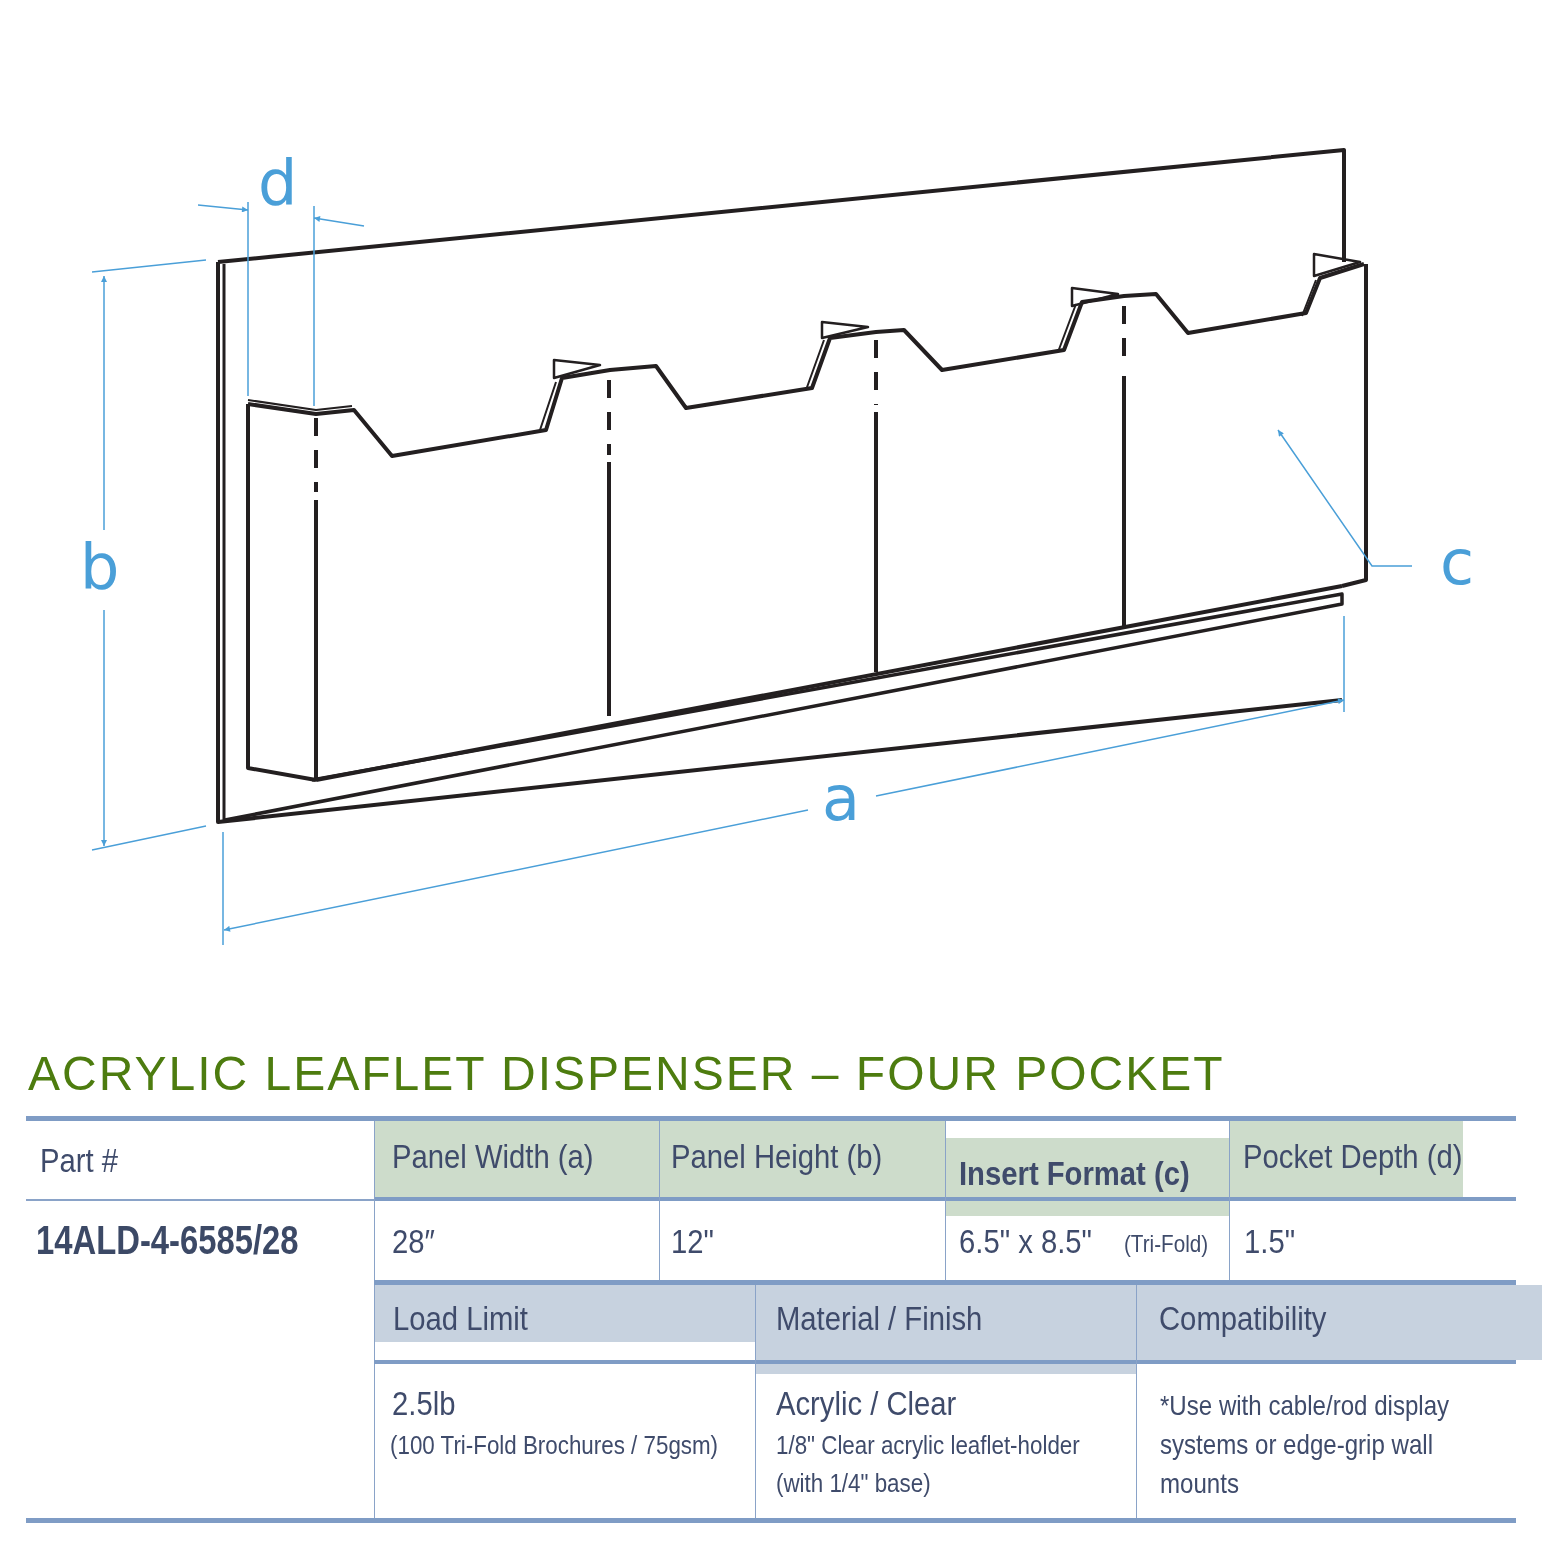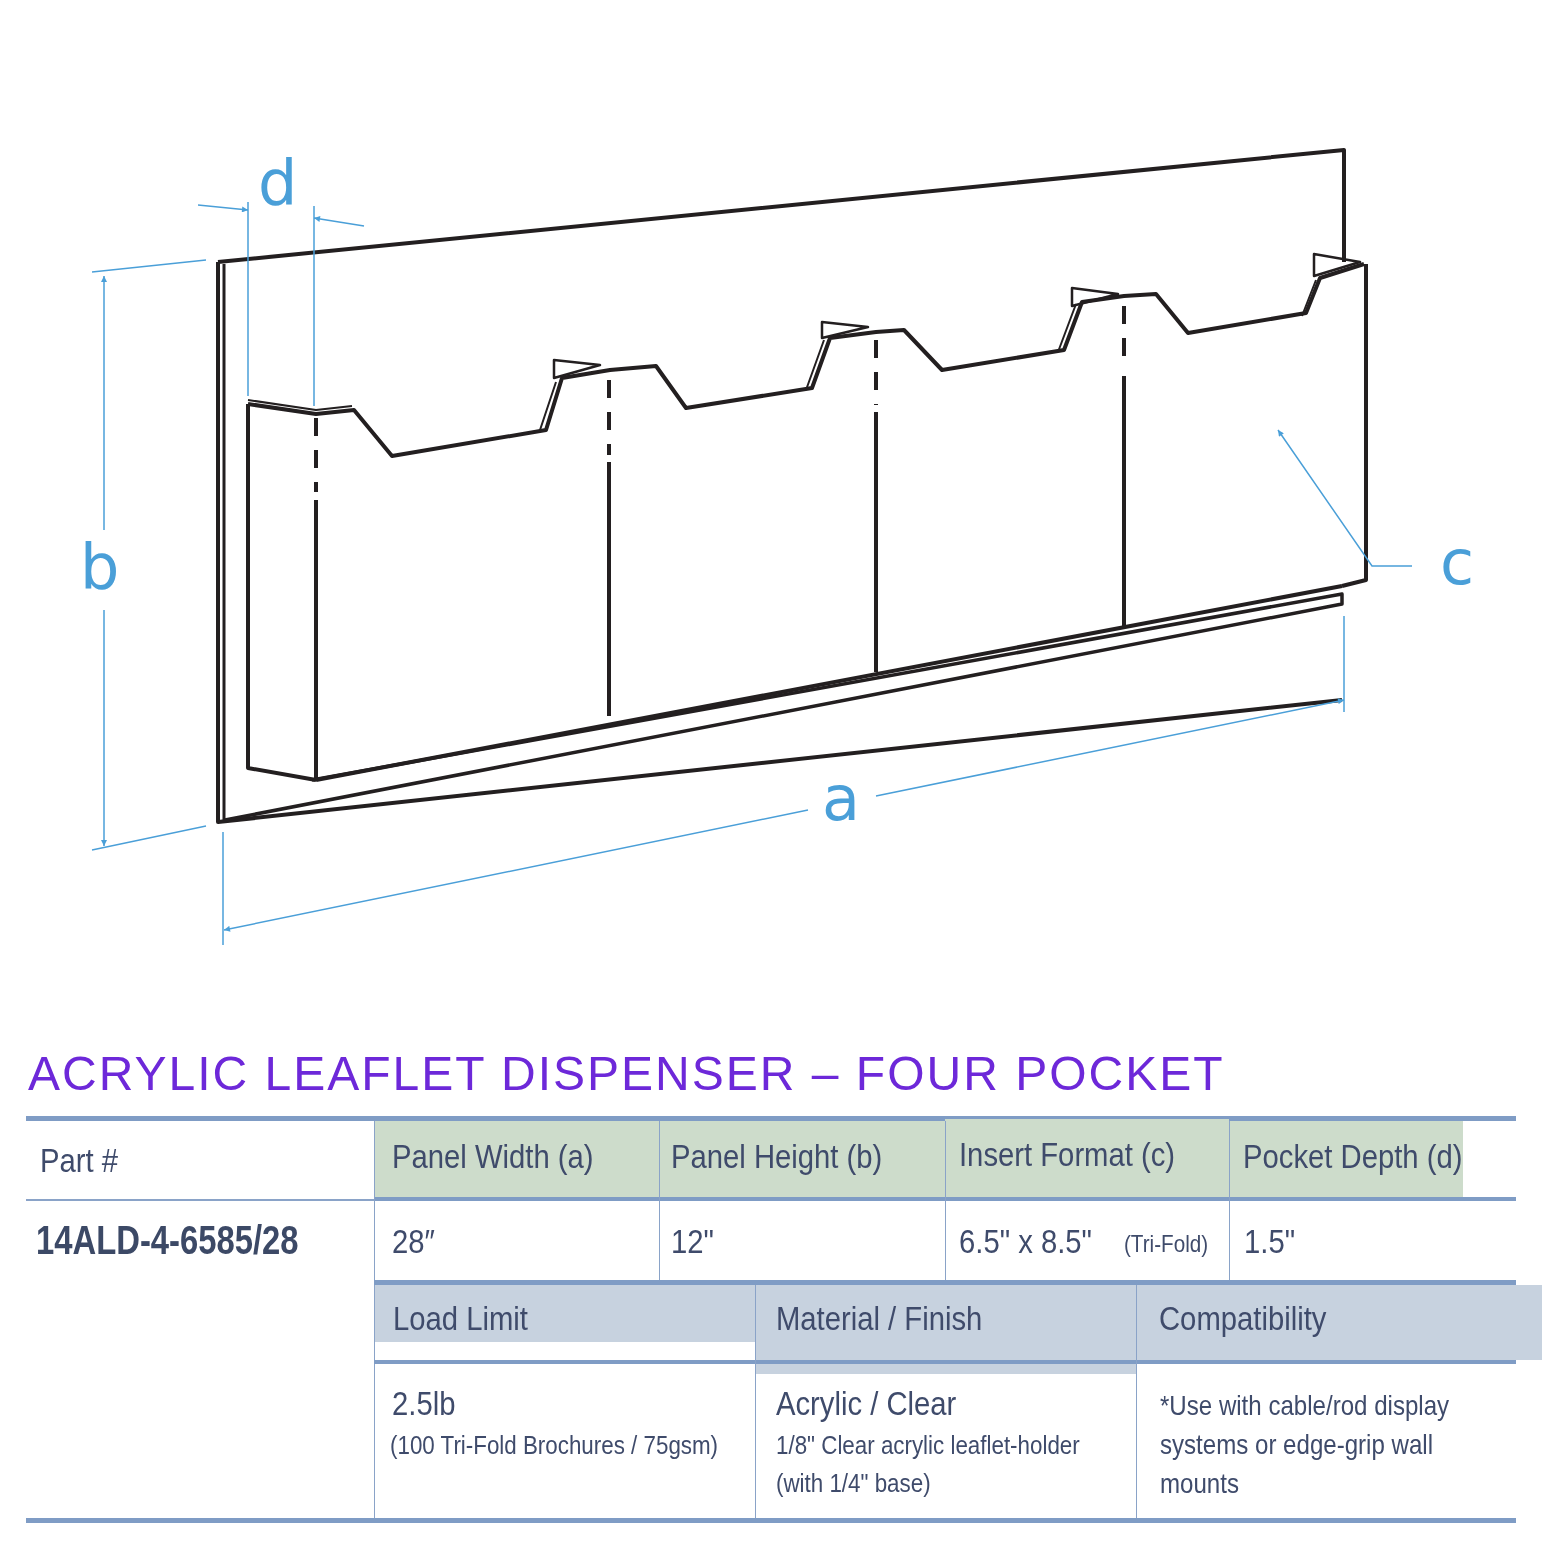--- a/index.html
+++ b/index.html
@@ -1,21 +1,21 @@
 <!DOCTYPE html>
 <html><head>
 <meta charset="utf-8">
 <style>
   html, body { margin: 0; padding: 0; background: #ffffff; }
   body { width: 1542px; height: 1543px; position: relative; overflow: hidden;
          font-family: "Liberation Sans", "DejaVu Sans", sans-serif; color: #3f4b6b; }
   #diagram { position: absolute; left: 0; top: 0; width: 1542px; height: 1000px; }
   .dim-label { font-family: "DejaVu Sans", sans-serif; fill: #4a9fd8; font-size: 62px; }
   .title { position: absolute; left: 28px; top: 1046px; font-size: 48px; letter-spacing: 2px;
-           color: #6d28d9; font-family: "Liberation Sans", sans-serif; white-space: nowrap; }
+           color: #4d7c0f; font-family: "Liberation Sans", sans-serif; white-space: nowrap; }
   .tbl { position: absolute; left: 26px; top: 1116px; width: 1490px; }
   .bar { position: absolute; background: #7f9cc5; }
   .cell { position: absolute; box-sizing: border-box; text-align: right; }
   .hdr-green { background: #cddccb; }
   .hdr-blue { background: #c7d2df; }
   .txt-hdr { font-size: 34px; color: #3f4b6b; font-family: "Liberation Sans", sans-serif;
              transform: scaleX(0.86); transform-origin: left center; white-space: nowrap; }
   .txt-val { font-size: 34px; color: #3f4b6b; transform: scaleX(0.86); transform-origin: left center; white-space: nowrap; }
   .txt-small { font-size: 26px; color: #3f4b6b; transform: scaleX(0.86); transform-origin: left center; white-space: nowrap; }
   .part-no { font-size: 40px; font-weight: bold; color: #3c4966; transform: scaleX(0.82); transform-origin: left center; white-space: nowrap; }
@@ -103,21 +103,21 @@
 
   <div class="cell" style="left:0;top:5px;width:348px;height:78px;">
     <div class="txt-hdr" style="position:absolute;left:14px;top:20px;">Part #</div>
   </div>
   <div class="cell hdr-green" style="left:348px;top:5px;width:285px;height:78px;">
     <div class="txt-hdr" style="position:absolute;left:18px;top:16px;">Panel Width (a)</div>
   </div>
   <div class="cell hdr-green" style="left:633px;top:5px;width:286px;height:78px;">
     <div class="txt-hdr" style="position:absolute;left:12px;top:16px;">Panel Height (b)</div>
   </div>
-  <div class="cell hdr-green" style="left:919px;top:3px;width:284px;height:78px;">
+  <div class="cell hdr-green" style="left:919px;top:22px;width:284px;height:78px;font-weight:bold;">
     <div class="txt-hdr" style="position:absolute;left:14px;top:16px;">Insert Format (c)</div>
   </div>
   <div class="cell hdr-green" style="left:1203px;top:5px;width:234px;height:78px;">
     <div class="txt-hdr" style="position:absolute;left:14px;top:16px;">Pocket Depth (d)</div>
   </div>
 
   <div class="hline-thin" style="left:0;top:83px;width:348px;"></div>
   <div class="bar" style="left:348px;top:81px;width:1142px;height:4px;"></div>
 
   <div class="part-no" style="position:absolute;left:10px;top:102px;">14ALD-4-6585/28</div>

